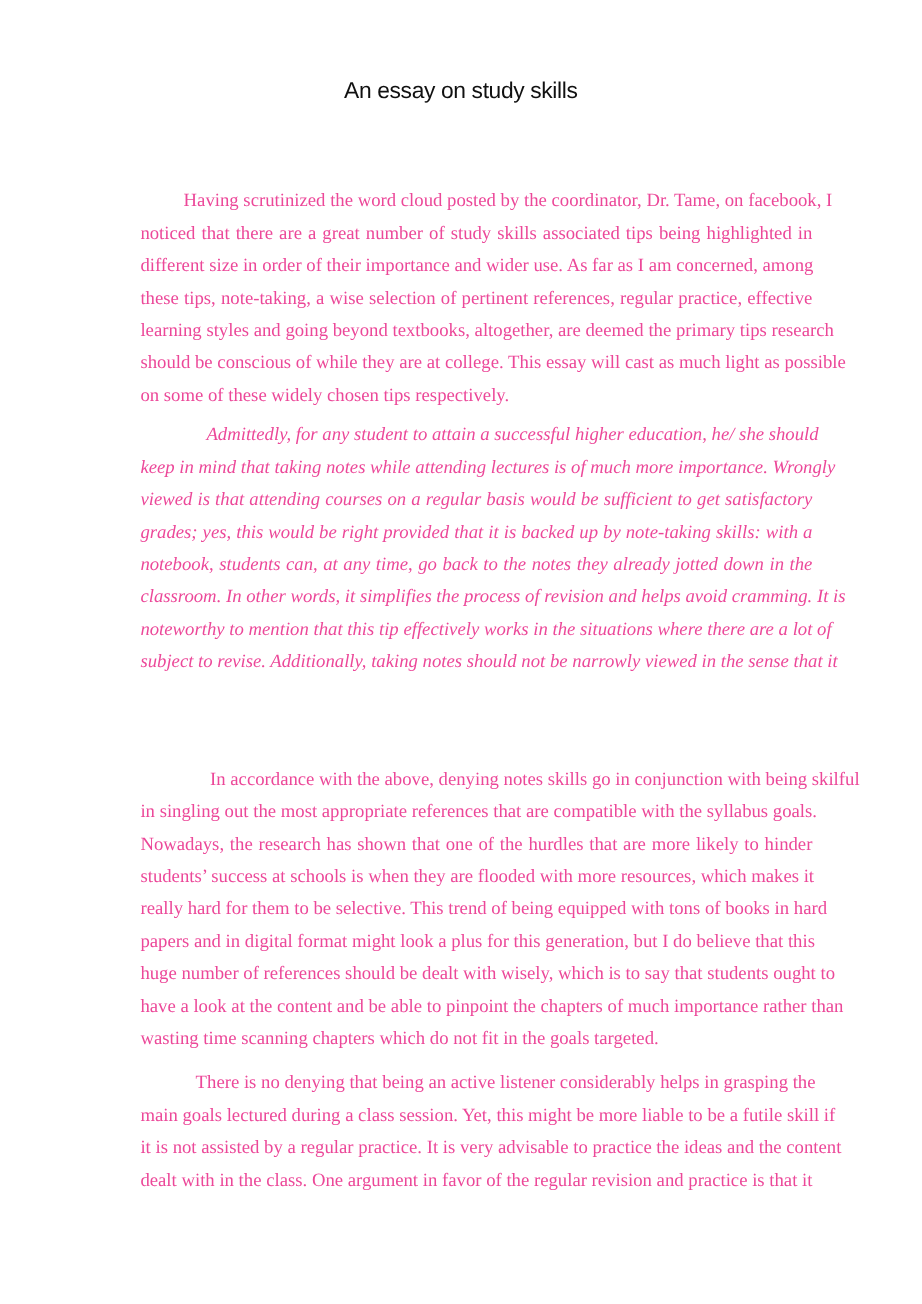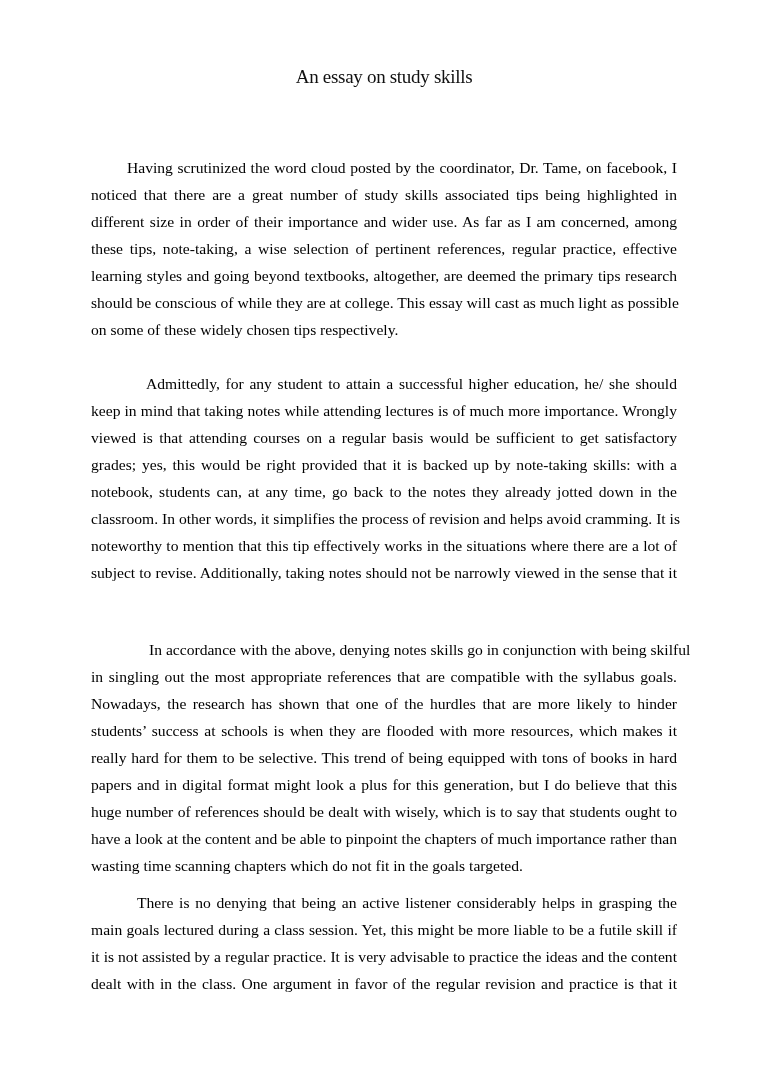--- a/index.html
+++ b/index.html
@@ -1,30 +1,30 @@
 <!DOCTYPE html>
 <html><head>
 <meta charset="utf-8">
 <style>
   html, body { margin: 0; padding: 0; background: #ffffff; }
   body { width: 768px; height: 1087px; position: relative; overflow: hidden; }
   .page { position: absolute; left: 0; top: 0; width: 768px; height: 1087px; background: #ffffff; }
   .title {
     position: absolute; left: 0; top: 66px; width: 768px; text-align: center;
-    font-family: Liberation Serif, serif; font-size: 19px; color: #111; letter-spacing: -0.3px;
+    font-family: Liberation Sans, sans-serif; font-size: 19px; color: #111; letter-spacing: -0.3px;
   }
   .para { position: absolute; left: 91px; width: 586px; }
   .line {
-    font-family: "Liberation Serif", serif; font-size: 15.6px; color: #000000;
+    font-family: "Liberation Serif", serif; font-size: 15.6px; color: #ec4899;
     height: 27px; line-height: 27px; white-space: nowrap;
-    text-align: justify; text-align-last: justify;
+    text-align: justify; text-align-last: justify; margin-left: 26px;
   }
   .line.last { text-align-last: left; }
   .p1 { top: 154px; }
-  .p2 { top: 370px; }
+  .p2 { top: 349px; font-style: italic; }
   .p3 { top: 636px; }
   .p4 { top: 889px; }
   .p1 .line:first-child { padding-left: 36px; }
   .p2 .line:first-child { padding-left: 55px; }
   .p3 .line:first-child { padding-left: 58px; }
   .p4 .line:first-child { padding-left: 46px; }
 </style>
 </head>
 <body>
 

